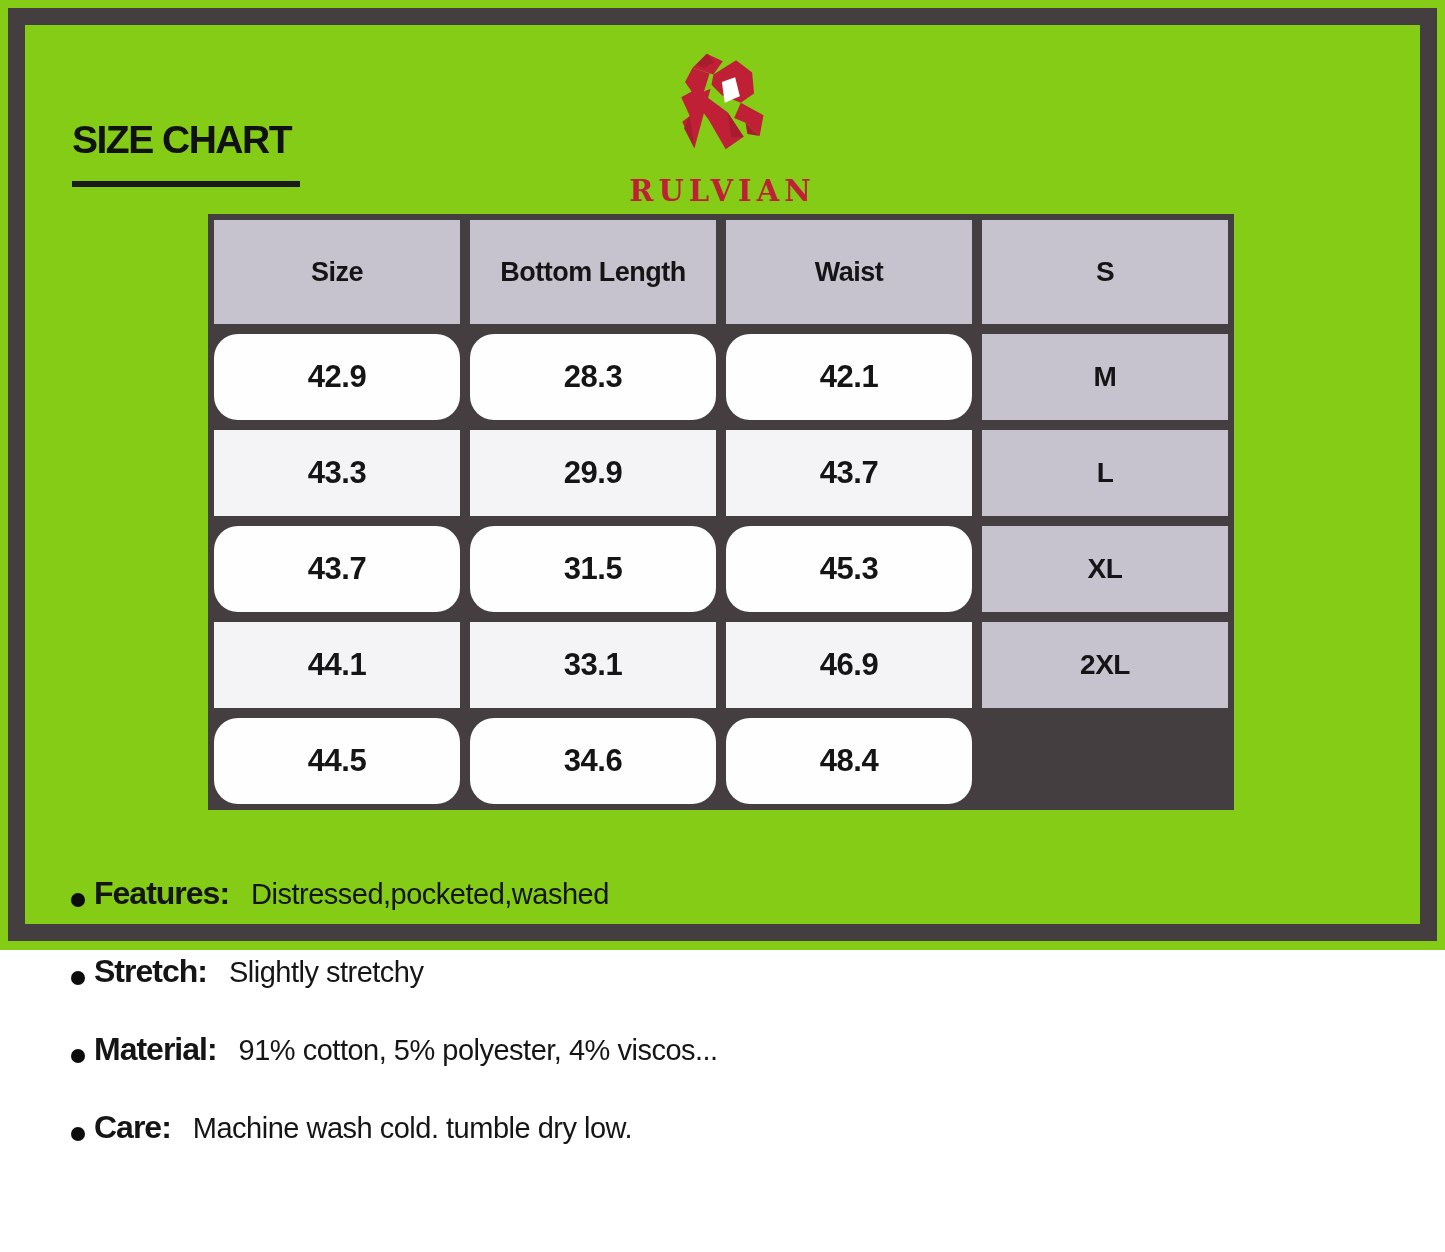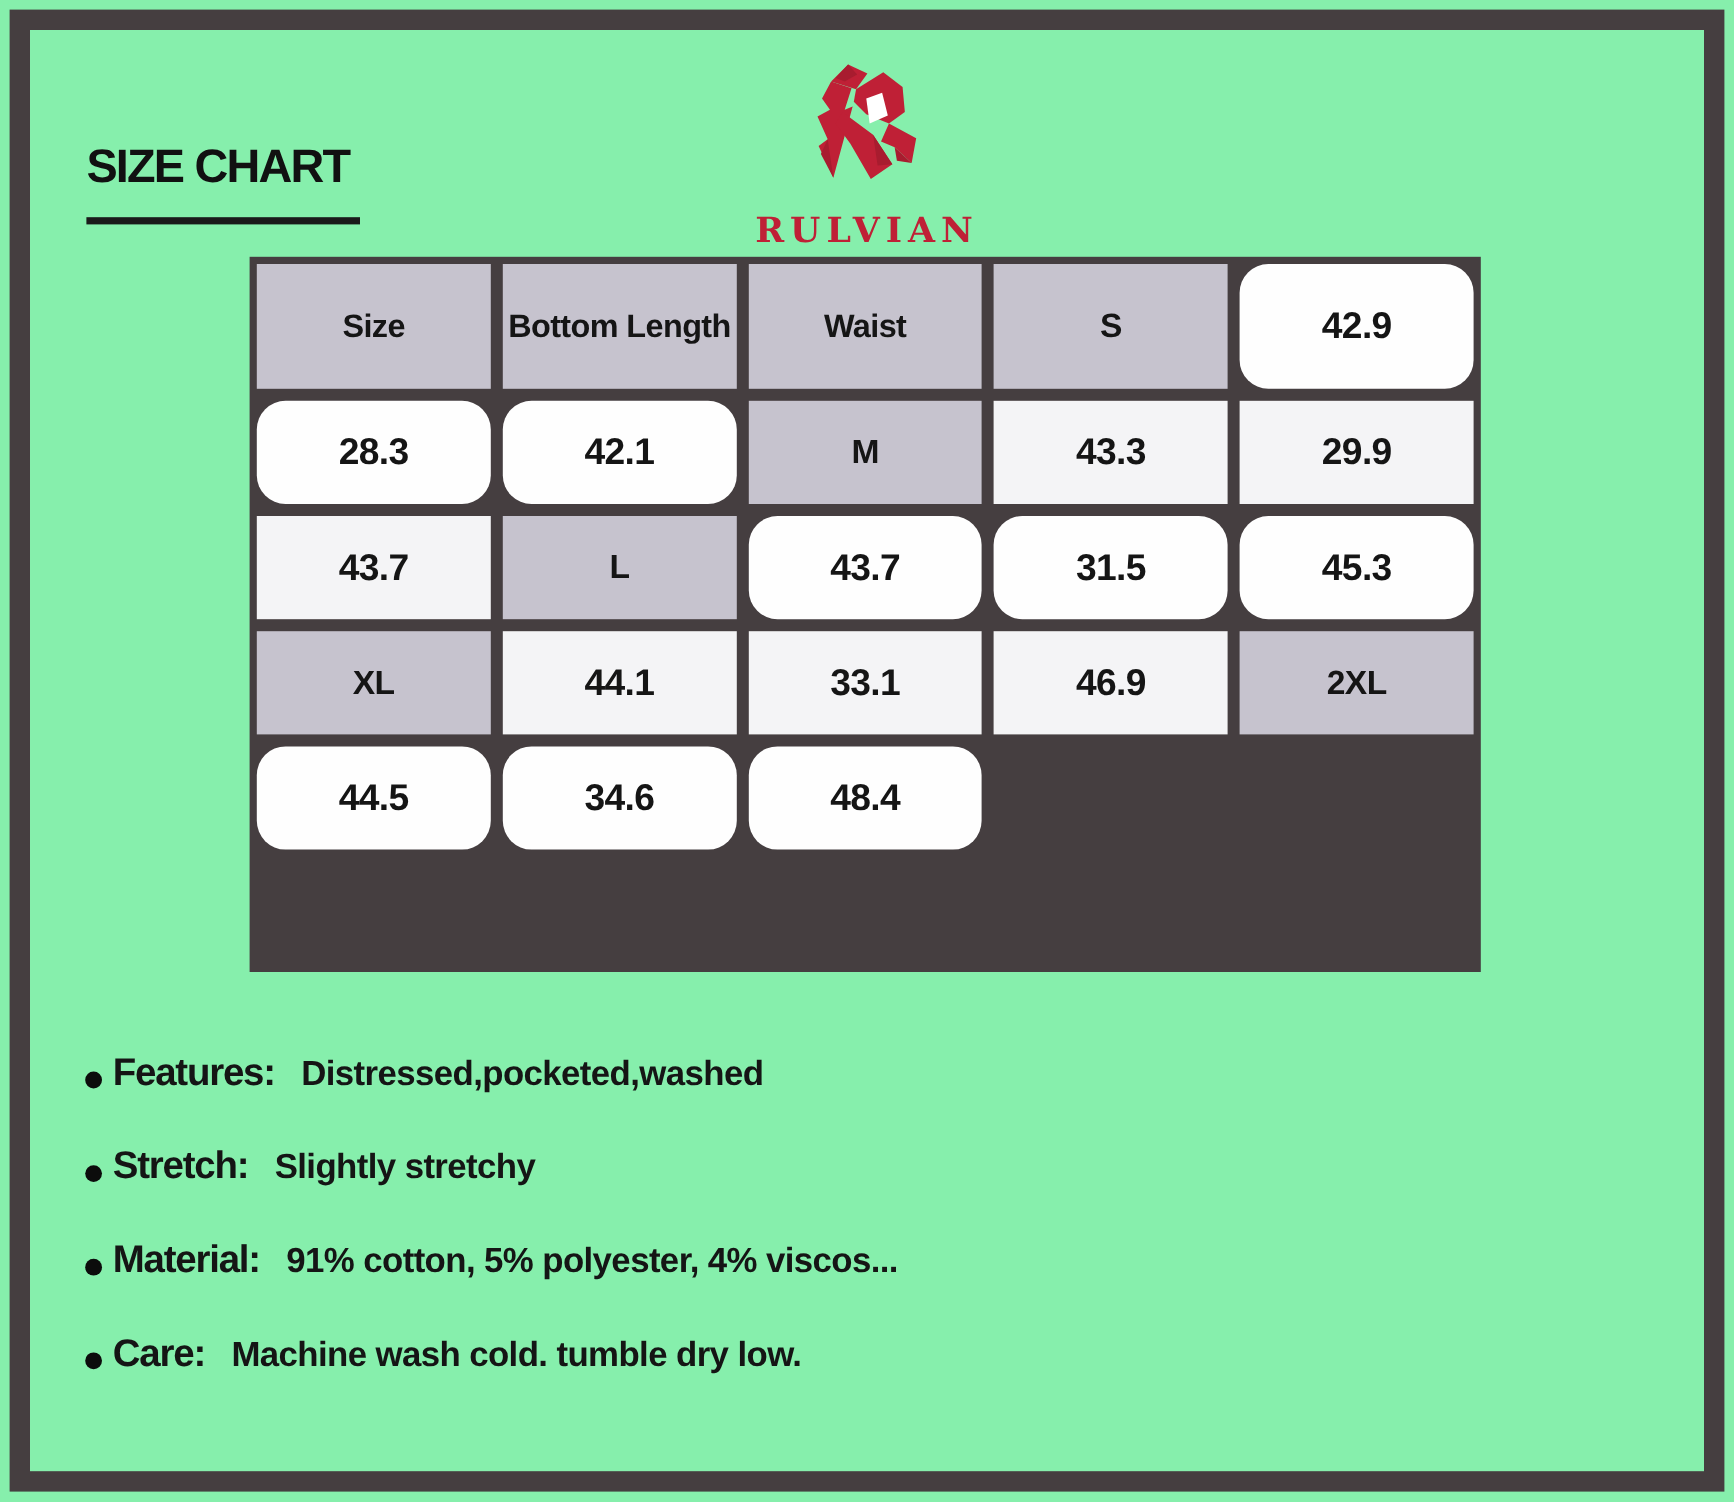--- a/index.html
+++ b/index.html
@@ -1,18 +1,18 @@
 <!DOCTYPE html>
 <html><head>
 <meta charset="utf-8">
 <style>
   html,body { margin:0; padding:0; background:#ffffff; }
   body { width:1445px; height:1252px; overflow:hidden;
          font-family:"Liberation Sans", sans-serif; color:#151515; }
-  .page { position:relative; width:1445px; height:1252px; background:#86efac; }
+  .page { position:relative; width:1445px; height:950px; background:#84cc16; }
 
   
   .frame { position:absolute; left:8px; top:8px; right:8px; bottom:9px;
            border:17px solid #453e40; pointer-events:none; }
 
   
   .title { position:absolute; left:72px; top:120px; margin:0;
            font-size:39px; font-weight:bold; letter-spacing:-1.5px;
            line-height:1; color:#111111; }
   .underline { position:absolute; left:72px; top:181px; width:228px; height:6px;
@@ -20,37 +20,37 @@
 
   
   .brand { position:absolute; left:570px; top:42px; width:300px; text-align:center; }
   .brand-mark { display:inline-block; }
   .brand-name { margin-top:12px; font-family:"DejaVu Serif", serif; font-weight:bold;
                 font-size:29px; letter-spacing:5px; padding-left:5px; color:#bf2036; }
 
   
   .size-table { position:absolute; left:208px; top:214px; width:1026px; height:596px;
                 box-sizing:border-box; background:#453e40; padding:6px;
-                display:grid; grid-template-columns:repeat(5, 1fr);
+                display:grid; grid-template-columns:repeat(4, 1fr);
                 grid-template-rows:104px repeat(5, 86px); gap:10px; }
   .cell { display:flex; align-items:center; justify-content:center;
           font-weight:bold; letter-spacing:-0.5px; color:#151515; }
   .cell.th   { background:#c6c3ce; font-size:27px; }
   .cell.size { background:#c6c3ce; font-size:28px; }
   .cell.odd  { background:#fefefe; font-size:31px;border-radius:24px; }
   .cell.even { background:#f4f4f6; font-size:31px; }
 
   
   .notes { position:absolute; left:71px; top:854px; margin:0; padding:0;
            list-style:none; }
   .note { height:78px; line-height:78px; white-space:nowrap; }
   .dot { display:inline-block; width:14px; height:14px; border-radius:50%;
          background:#0c0c0c; vertical-align:middle; margin-right:9px; }
   .note-label { font-size:32px; font-weight:bold; letter-spacing:-1px; }
-  .note-value { font-size:29px; font-weight:bold; letter-spacing:-0.5px; margin-left:22px; }
+  .note-value { font-size:29px; font-weight:normal; letter-spacing:-0.5px; margin-left:22px; }
 </style>
 </head>
 <body>
 
 <div class="page">
   <div class="frame"></div>
 
   <h1 class="title">SIZE CHART</h1>
   <div class="underline"></div>
 

